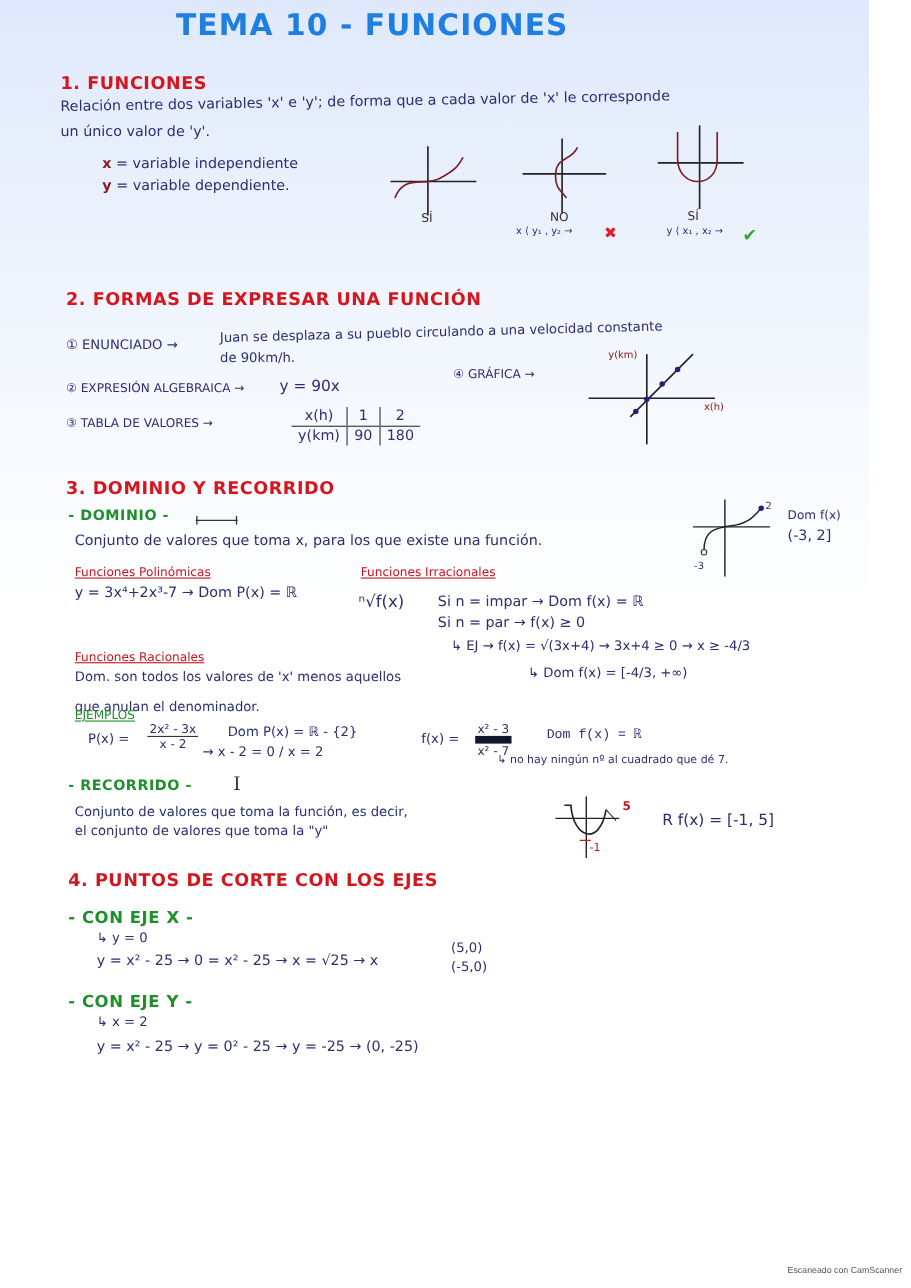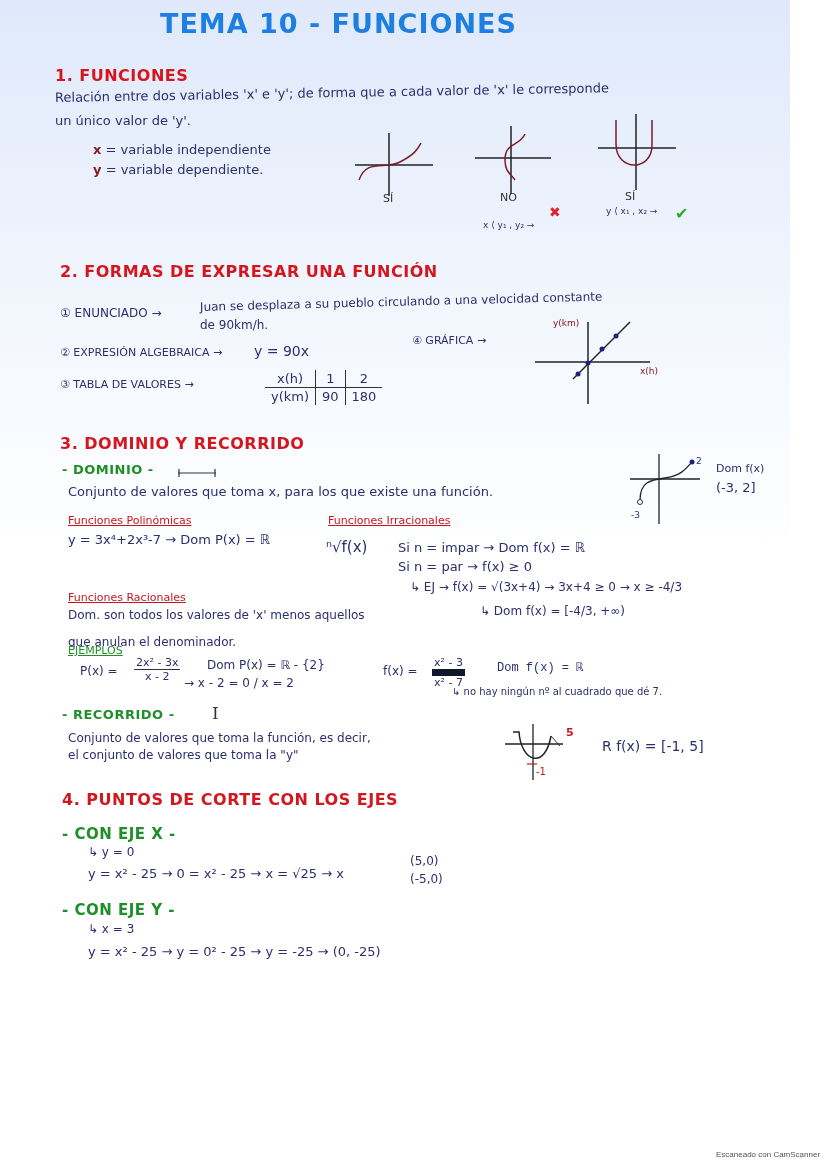--- a/index.html
+++ b/index.html
@@ -59,21 +59,21 @@
   <path d="M4 52 C 12 30, 30 42, 45 34 S 62 22, 66 15" stroke="#7a1d2c" stroke-width="1.5" fill="none"></path>
 </svg>
 <div class="abs label" style="left:383px;top:192px;">SÍ</div>
 
 <svg style="left:475px;top:122px;" width="80" height="75">
   <line x1="0" y1="36" x2="76" y2="36" stroke="#222" stroke-width="1.5"></line>
   <line x1="36" y1="4" x2="36" y2="72" stroke="#222" stroke-width="1.5"></line>
   <path d="M50 12 C 44 25, 30 20, 30 38 C 30 50, 36 52, 40 58" stroke="#7a1d2c" stroke-width="1.5" fill="none"></path>
 </svg>
 <div class="abs label" style="left:500px;top:191px;">NO</div>
-<div class="abs sm" style="left:483px;top:206px;font-size:9px;margin-top:14px;">x ⟨ y₁ , y₂ →</div>
+<div class="abs sm" style="left:469px;top:206px;font-size:9px;">x ⟨ y₁ , y₂ →</div>
 <div class="abs" style="left:549px;top:204px;color:#e0202a;font-size:14px;font-weight:bold;">✖</div>
 
 <svg style="left:598px;top:112px;" width="80" height="80">
   <line x1="0" y1="36" x2="78" y2="36" stroke="#222" stroke-width="1.5"></line>
   <line x1="38" y1="2" x2="38" y2="78" stroke="#222" stroke-width="1.5"></line>
   <path d="M18 8 L18 32 C 18 60, 55 60, 54 32 L54 8" stroke="#7a1d2c" stroke-width="1.5" fill="none"></path>
 </svg>
 <div class="abs label" style="left:625px;top:190px;">SÍ</div>
 <div class="abs sm" style="left:606px;top:206px;font-size:9px;">y ⟨ x₁ , x₂ →</div>
 <div class="abs" style="left:675px;top:204px;color:#2fa830;font-size:16px;font-weight:bold;">✔</div>
@@ -184,16 +184,16 @@
 <div class="abs txt" style="left:602px;top:738px;font-size:14px;">R f(x) = [-1, 5]</div>
 
 <div class="abs h-red" style="left:62px;top:790px;">4. PUNTOS DE CORTE CON LOS EJES</div>
 <div class="abs h-green" style="left:62px;top:825px;">- CON EJE X -</div>
 <div class="abs txt" style="left:88px;top:845px;font-size:12px;">↳ y = 0</div>
 <div class="abs txt" style="left:88px;top:866px;">y = x² - 25 → 0 = x² - 25 → x = √25 → x</div>
 <div class="abs txt" style="left:410px;top:854px;font-size:12px;">(5,0)</div>
 <div class="abs txt" style="left:410px;top:872px;font-size:12px;">(-5,0)</div>
 
 <div class="abs h-green" style="left:62px;top:901px;">- CON EJE Y -</div>
-<div class="abs txt" style="left:88px;top:922px;font-size:12px;">↳ x = 3</div>
+<div class="abs txt" style="left:88px;top:922px;font-size:12px;">↳ x = 2</div>
 <div class="abs txt" style="left:88px;top:944px;text-align:right;">y = x² - 25 → y = 0² - 25 → y = -25 → (0, -25)</div>
 
 <div class="abs footer" style="left:716px;top:1150px;">Escaneado con CamScanner</div>
 
 </body></html>

